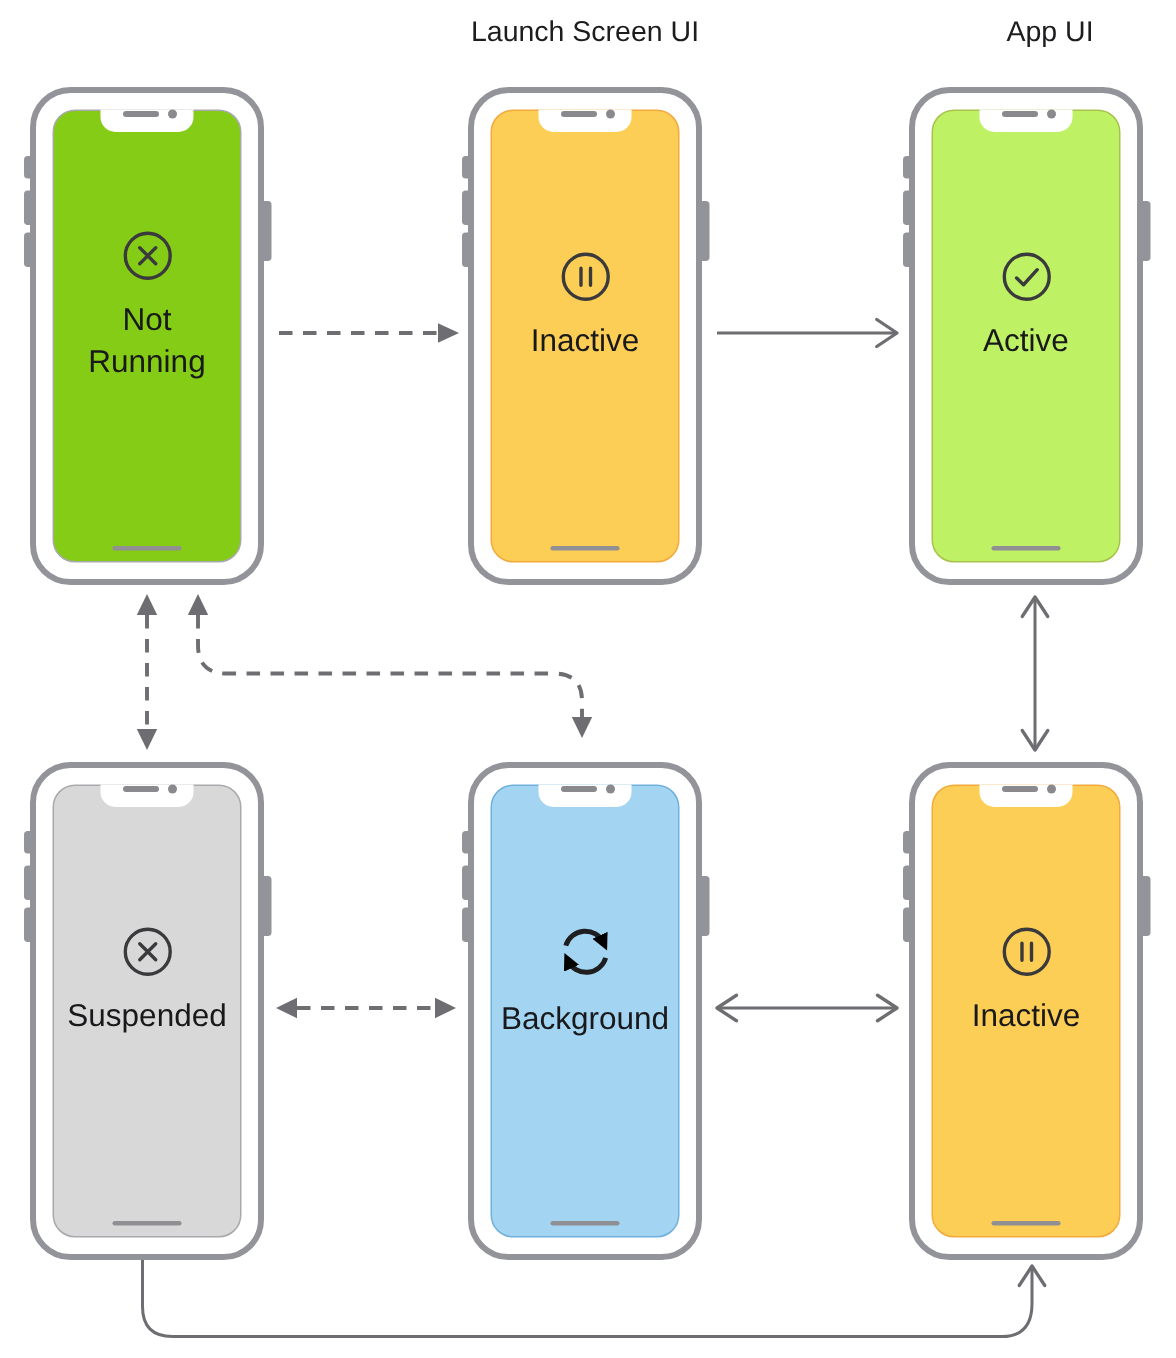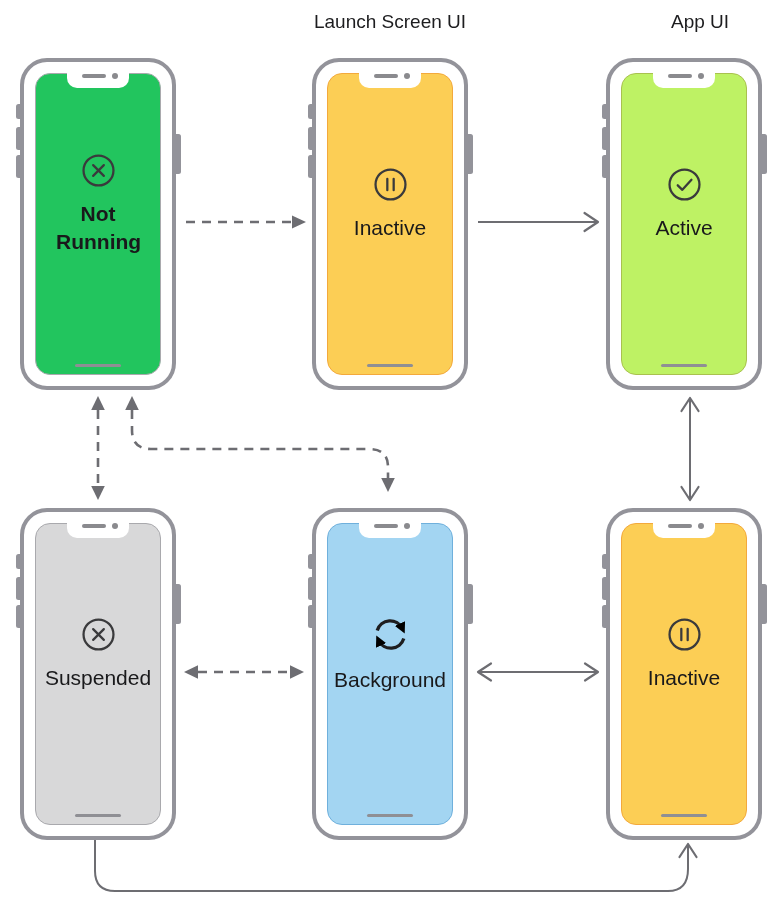--- a/index.html
+++ b/index.html
@@ -145,21 +145,21 @@
       <path class="chev" d="M679.5 857 L688 844 L696.5 857"></path>
     </g>
   </svg>
 
   <div class="phone" style="left:20px; top:58px;">
     <div class="side-btn left mute"></div>
     <div class="side-btn left vol-up"></div>
     <div class="side-btn left vol-dn"></div>
     <div class="side-btn right power"></div>
     <div class="frame">
-      <div class="screen" style="background-color: #22c55e; border-color: rgb(169, 169, 173); font-weight: bold;">
+      <div class="screen" style="background-color: #84cc16; border-color: rgb(169, 169, 173);">
         <div class="notch"></div>
         <div class="content">
           <svg class="state-icon">
               <use href="#sym-circle-x"></use>
             </svg>
           <div class="state-label two-line">Not Running</div>
         </div>
         <div class="home-indicator"></div>
       </div>
       <div class="speaker"></div>

